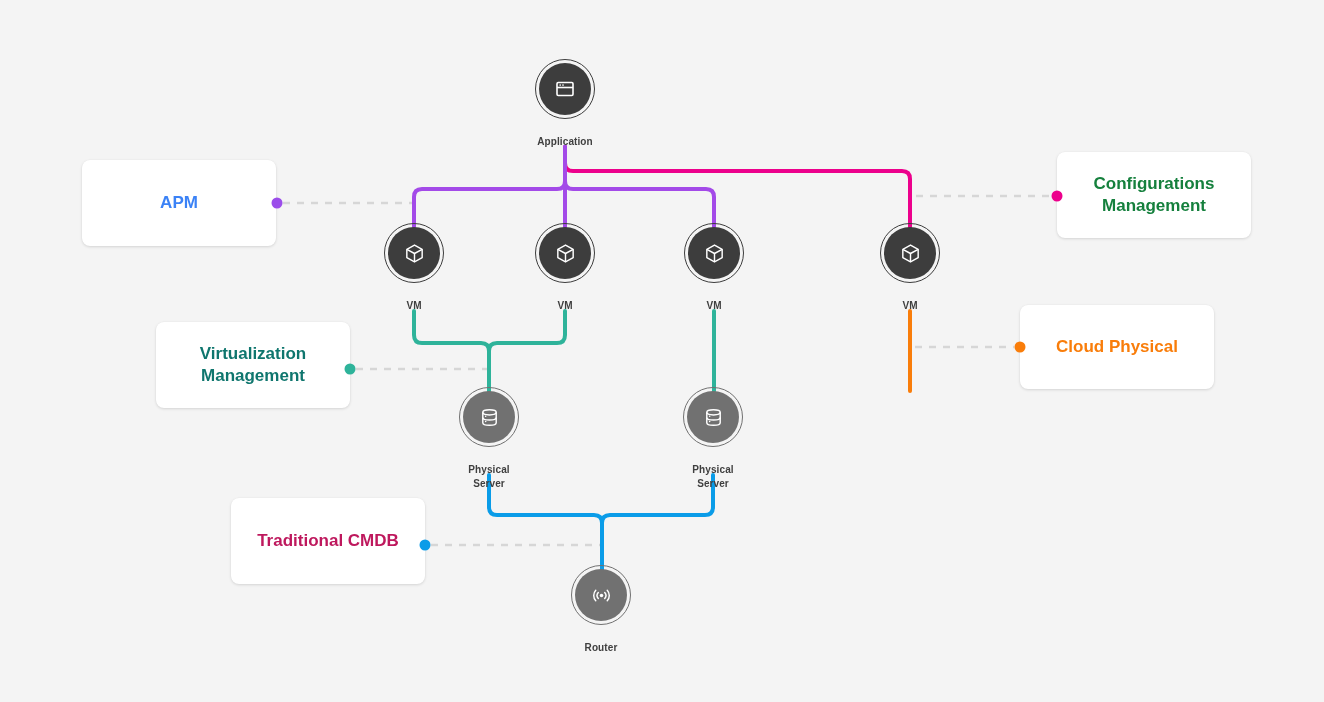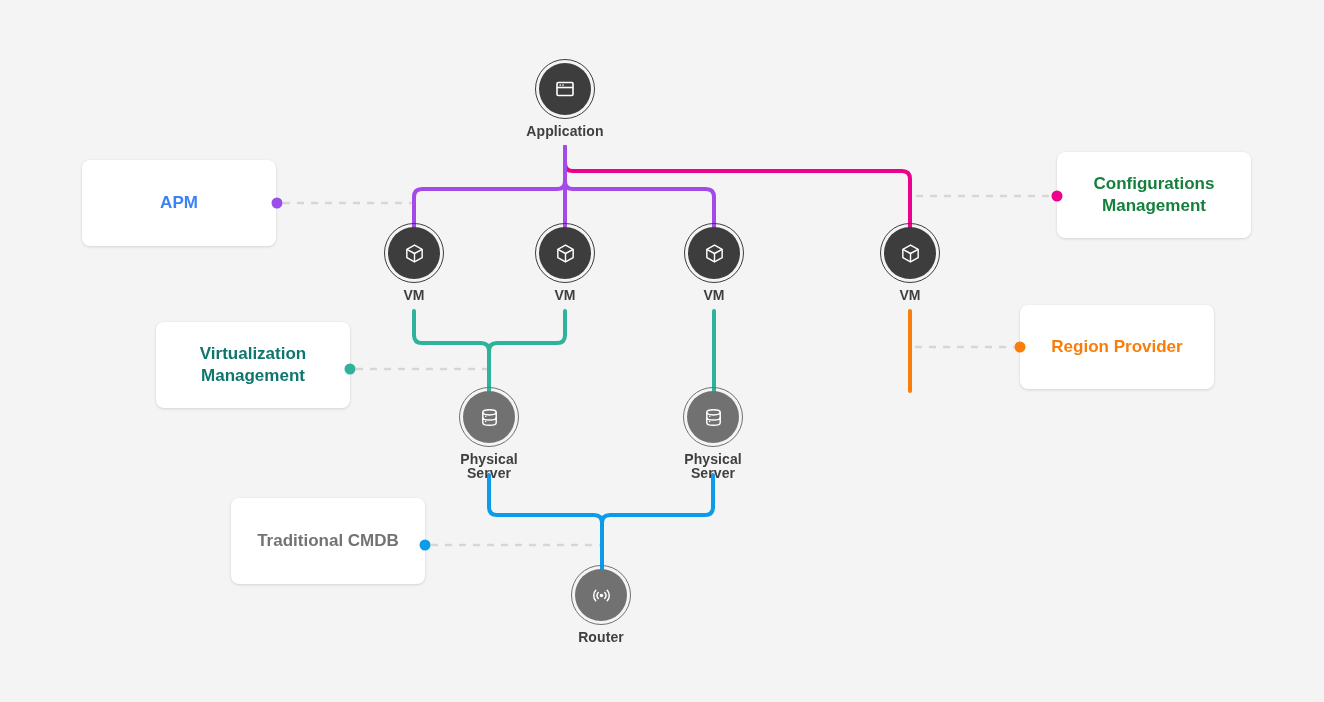--- a/index.html
+++ b/index.html
@@ -64,22 +64,22 @@
     color: #3d3d3d;
   }
   .bubble.grey {
     background: #717171;
     color: #717171;
   }
   .bubble svg {
     display: block;
   }
   .node .caption {
-    margin-top: 9px;
-    font-size: 14px;
+    margin-top: 20px;
+    font-size: 10px;
     font-weight: bold;
     line-height: 14px;
     color: #3f3f3f;
     letter-spacing: .1px;
     white-space: pre-line;
   }
 
   
   .card {
     position: absolute;
@@ -248,22 +248,22 @@
   </div>
   <div class="anchor-dot" style="left:1057px; top:196px; background:#ec008c;"></div>
 
   <div class="card" style="left:156px; top:322px; width:194px; height:86px;">
     <div class="card-label" style="color:#0f766e;">Virtualization
 Management</div>
   </div>
   <div class="anchor-dot" style="left:350px; top:369px; background:#2eb39a;"></div>
 
   <div class="card" style="left:1020px; top:305px; width:194px; height:84px;">
-    <div class="card-label" style="color:#f97d0a;">Region Provider</div>
+    <div class="card-label" style="color:#f97d0a;">Cloud Physical</div>
   </div>
   <div class="anchor-dot" style="left:1020px; top:347px; background:#f97d0a;"></div>
 
   <div class="card" style="left:231px; top:498px; width:194px; height:86px;">
-    <div class="card-label" style="color:#737373;">Traditional CMDB</div>
+    <div class="card-label" style="color:#be185d;">Traditional CMDB</div>
   </div>
   <div class="anchor-dot" style="left:425px; top:545px; background:#0a9ce8;"></div>
 
 </div>
 
 </body></html>

